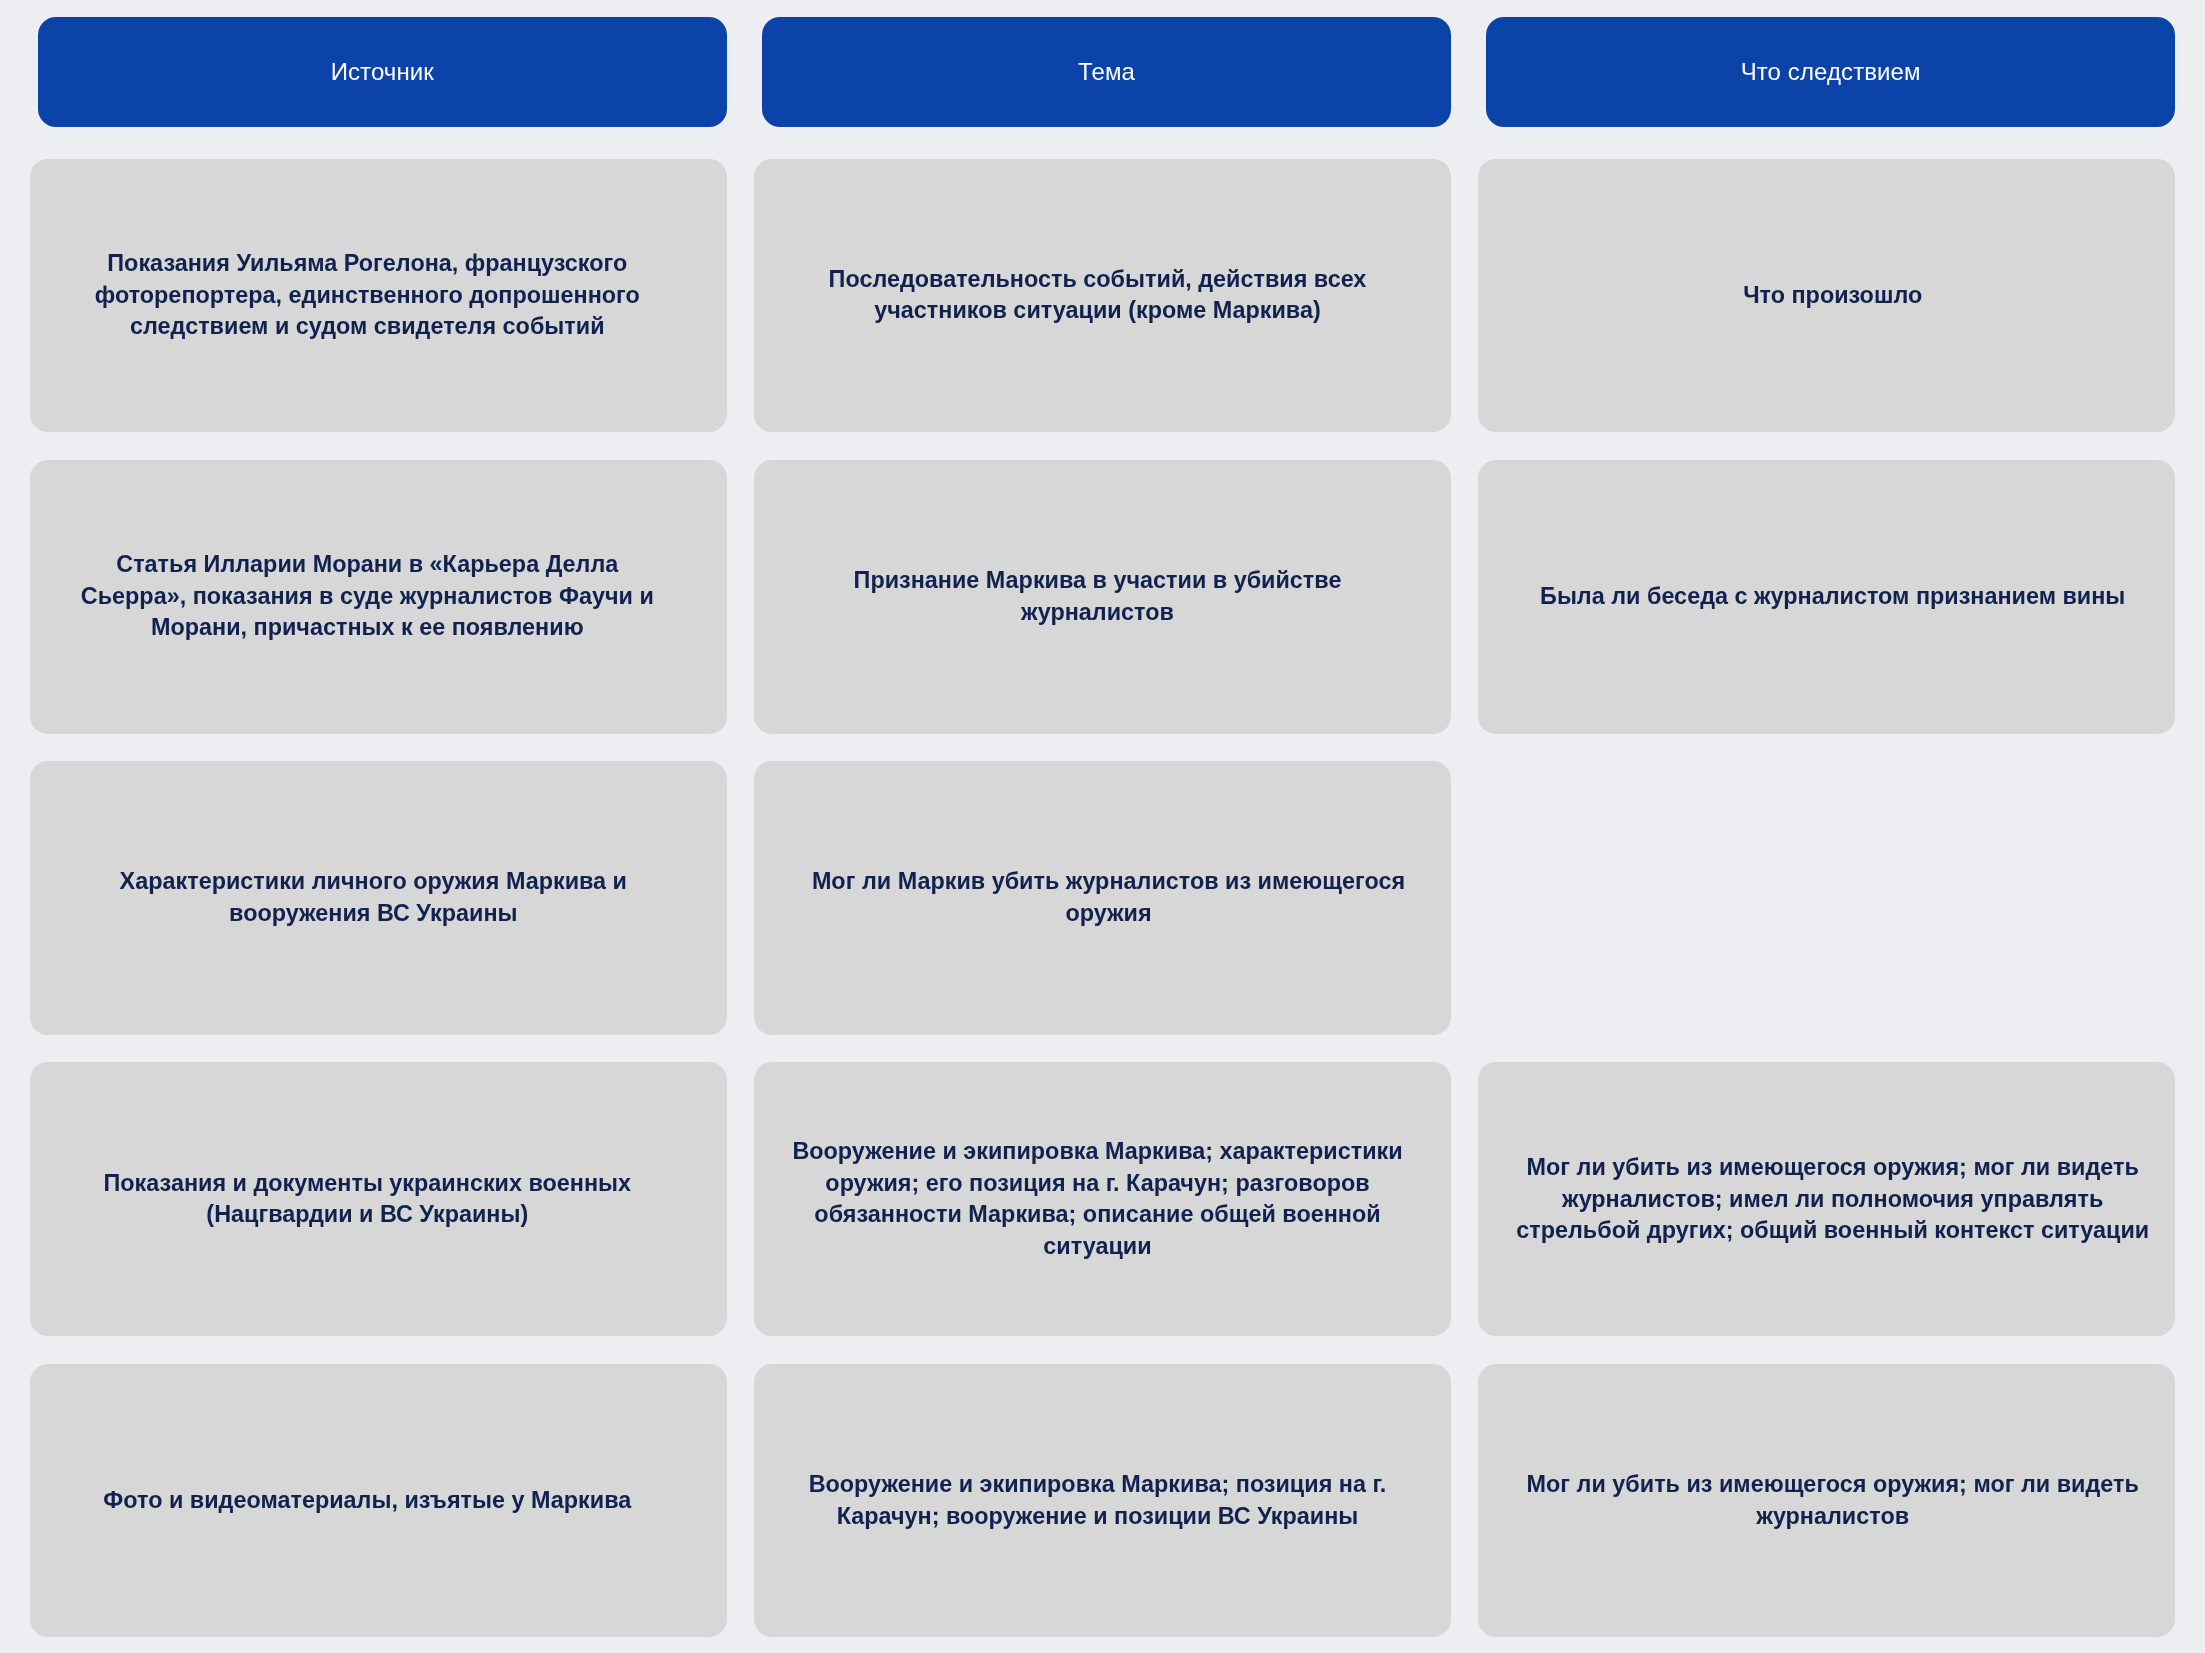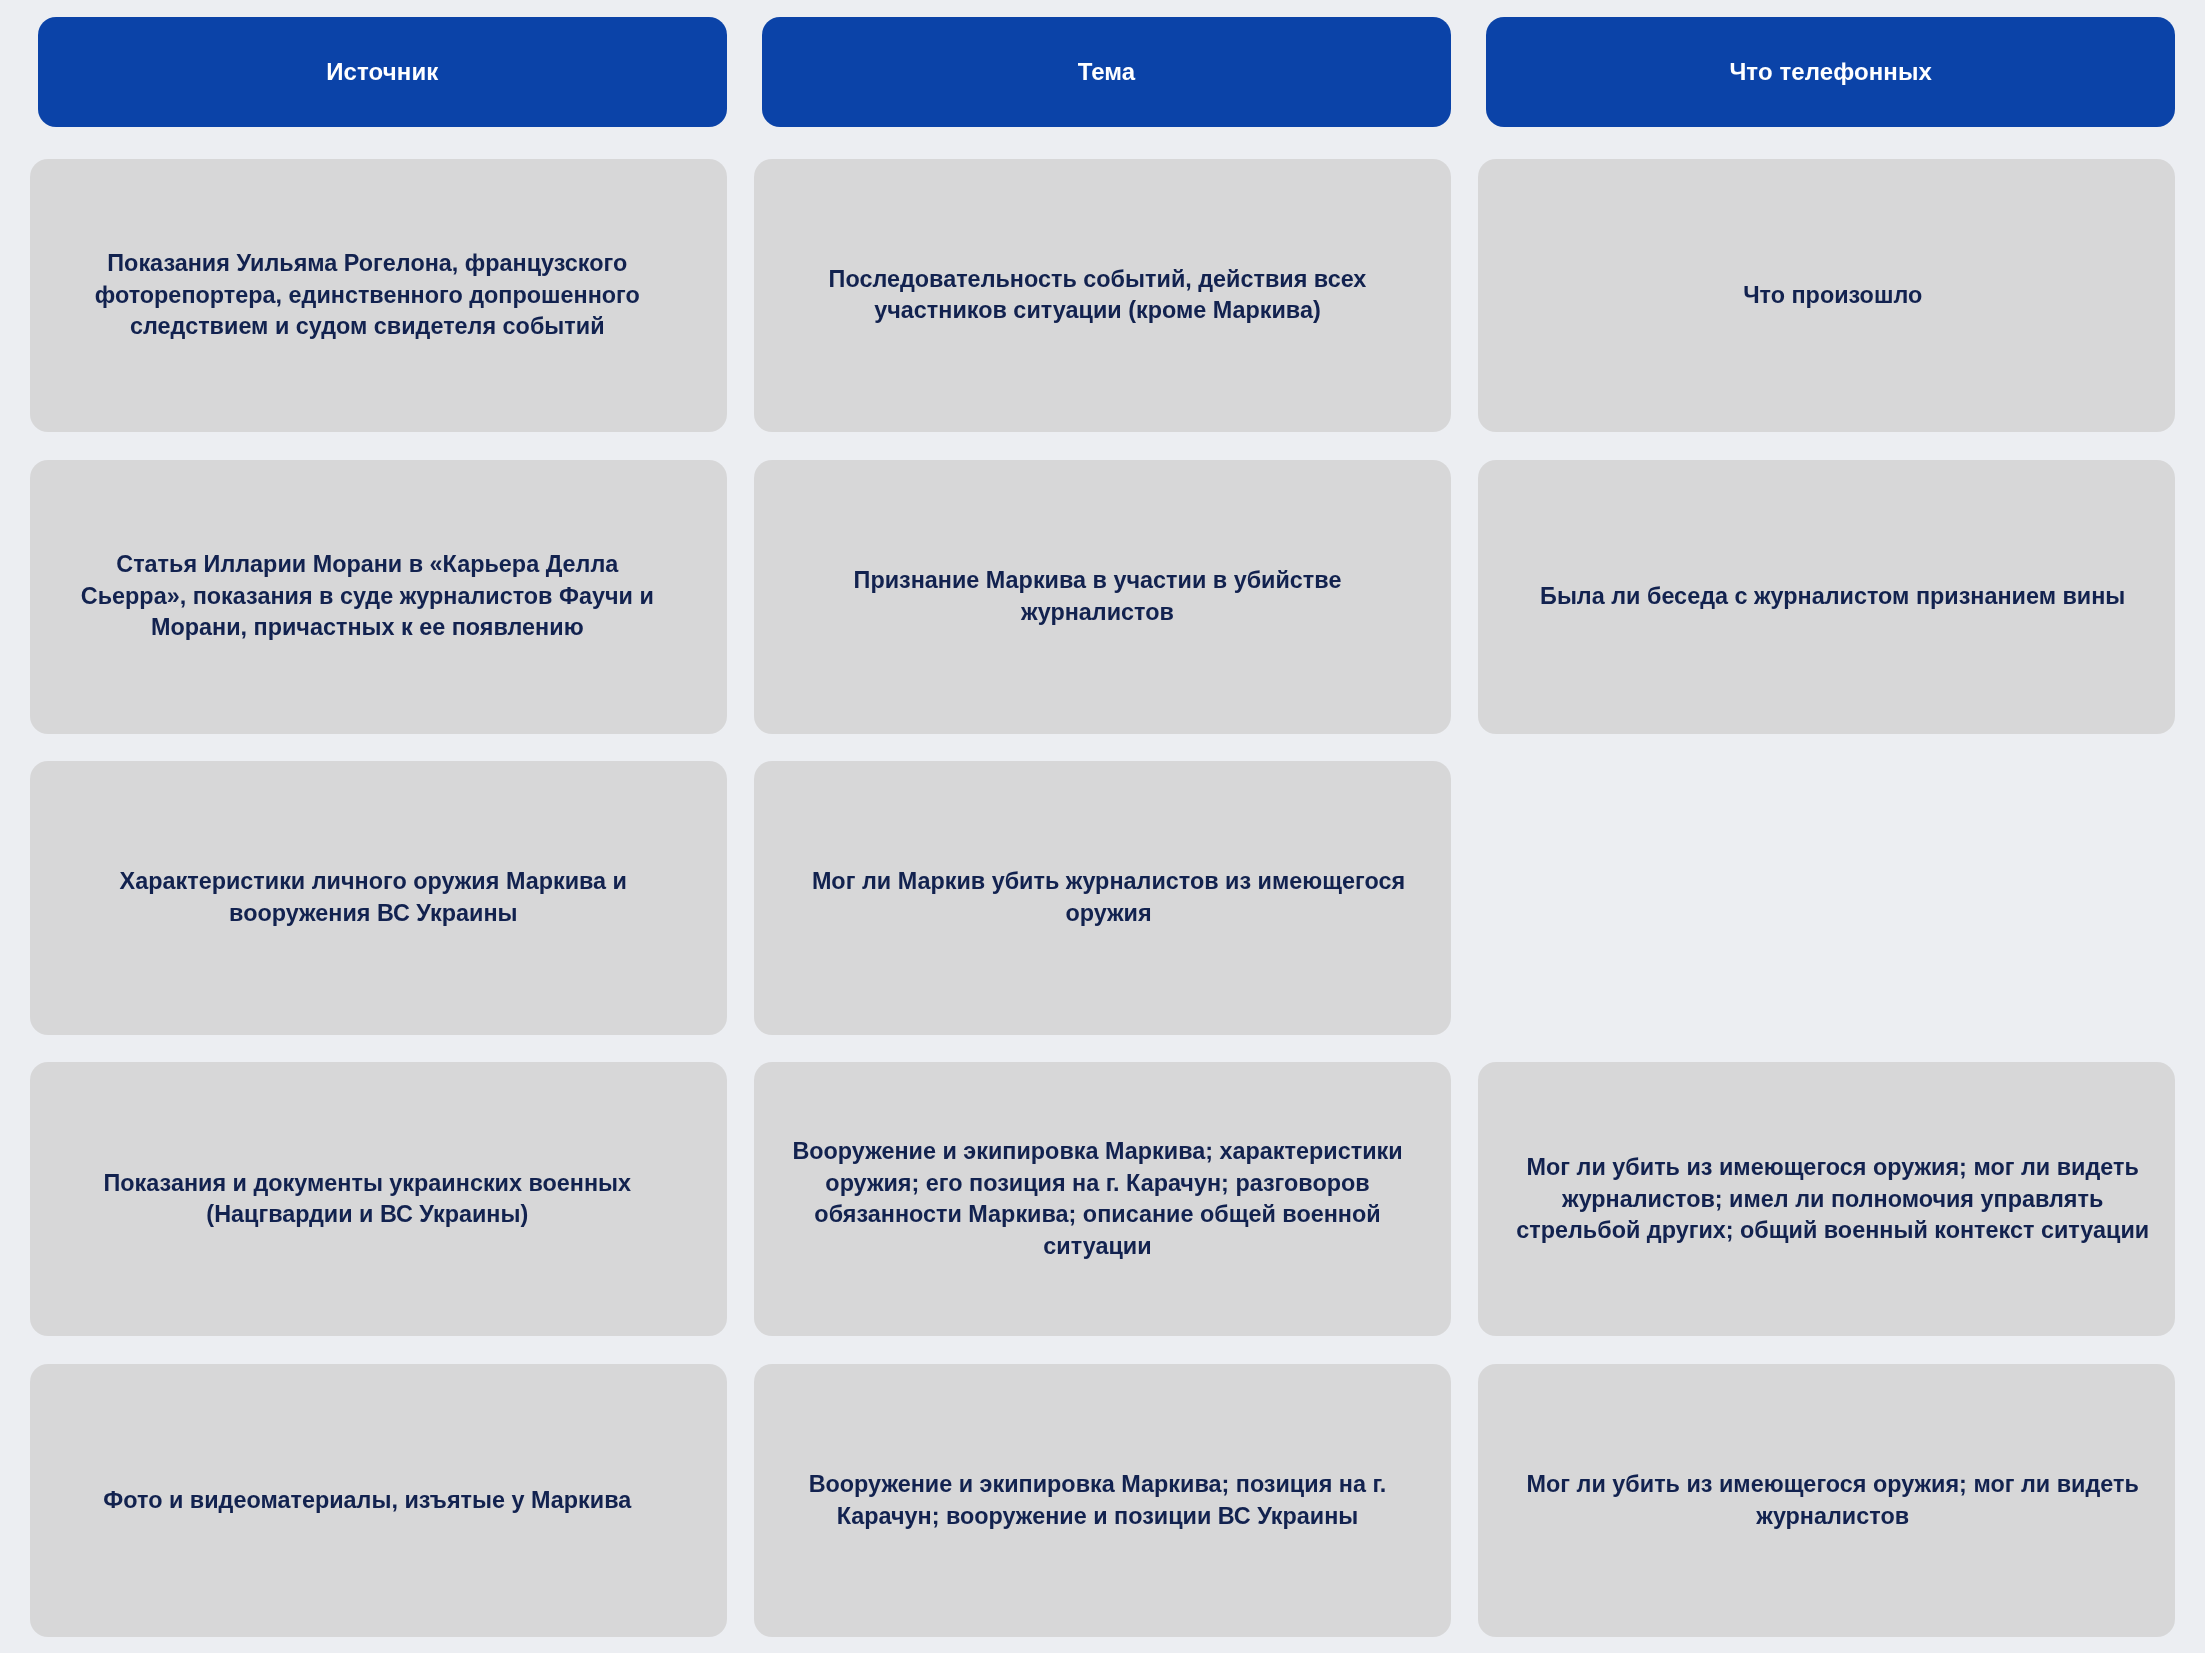--- a/index.html
+++ b/index.html
@@ -30,21 +30,21 @@
   .header-cell {
     background: #0B43A8;
     color: #ffffff;
     border-radius: 18px;
     height: 110px;
     display: flex;
     align-items: center;
     justify-content: center;
     text-align: center;
     font-size: 24px;
-    font-weight: bold;
+    font-weight: normal;
     letter-spacing: 0.1px;
     padding: 0 24px;
     box-sizing: border-box;
     margin-left: 8px;
   }
   .body-rows {
     display: flex;
     flex-direction: column;
     row-gap: 27.6px;
     flex: 1;
@@ -74,21 +74,21 @@
   .data-cell.col-3 { padding-left: 34px; padding-right: 22px; }
 </style>
 </head>
 <body>
 
 <div class="table-wrap">
 
   <div class="header-row">
     <div class="header-cell">Источник</div>
     <div class="header-cell">Тема</div>
-    <div class="header-cell">Что телефонных</div>
+    <div class="header-cell">Что следствием</div>
   </div>
 
   <div class="body-rows">
 
     <div class="data-row">
       <div class="data-cell col-1">Показания Уильяма Рогелона, французского фоторепортера, единственного допрошенного следствием и судом свидетеля событий</div>
       <div class="data-cell col-2">Последовательность событий, действия всех участников ситуации (кроме Маркива)</div>
       <div class="data-cell col-3">Что произошло</div>
     </div>
 

